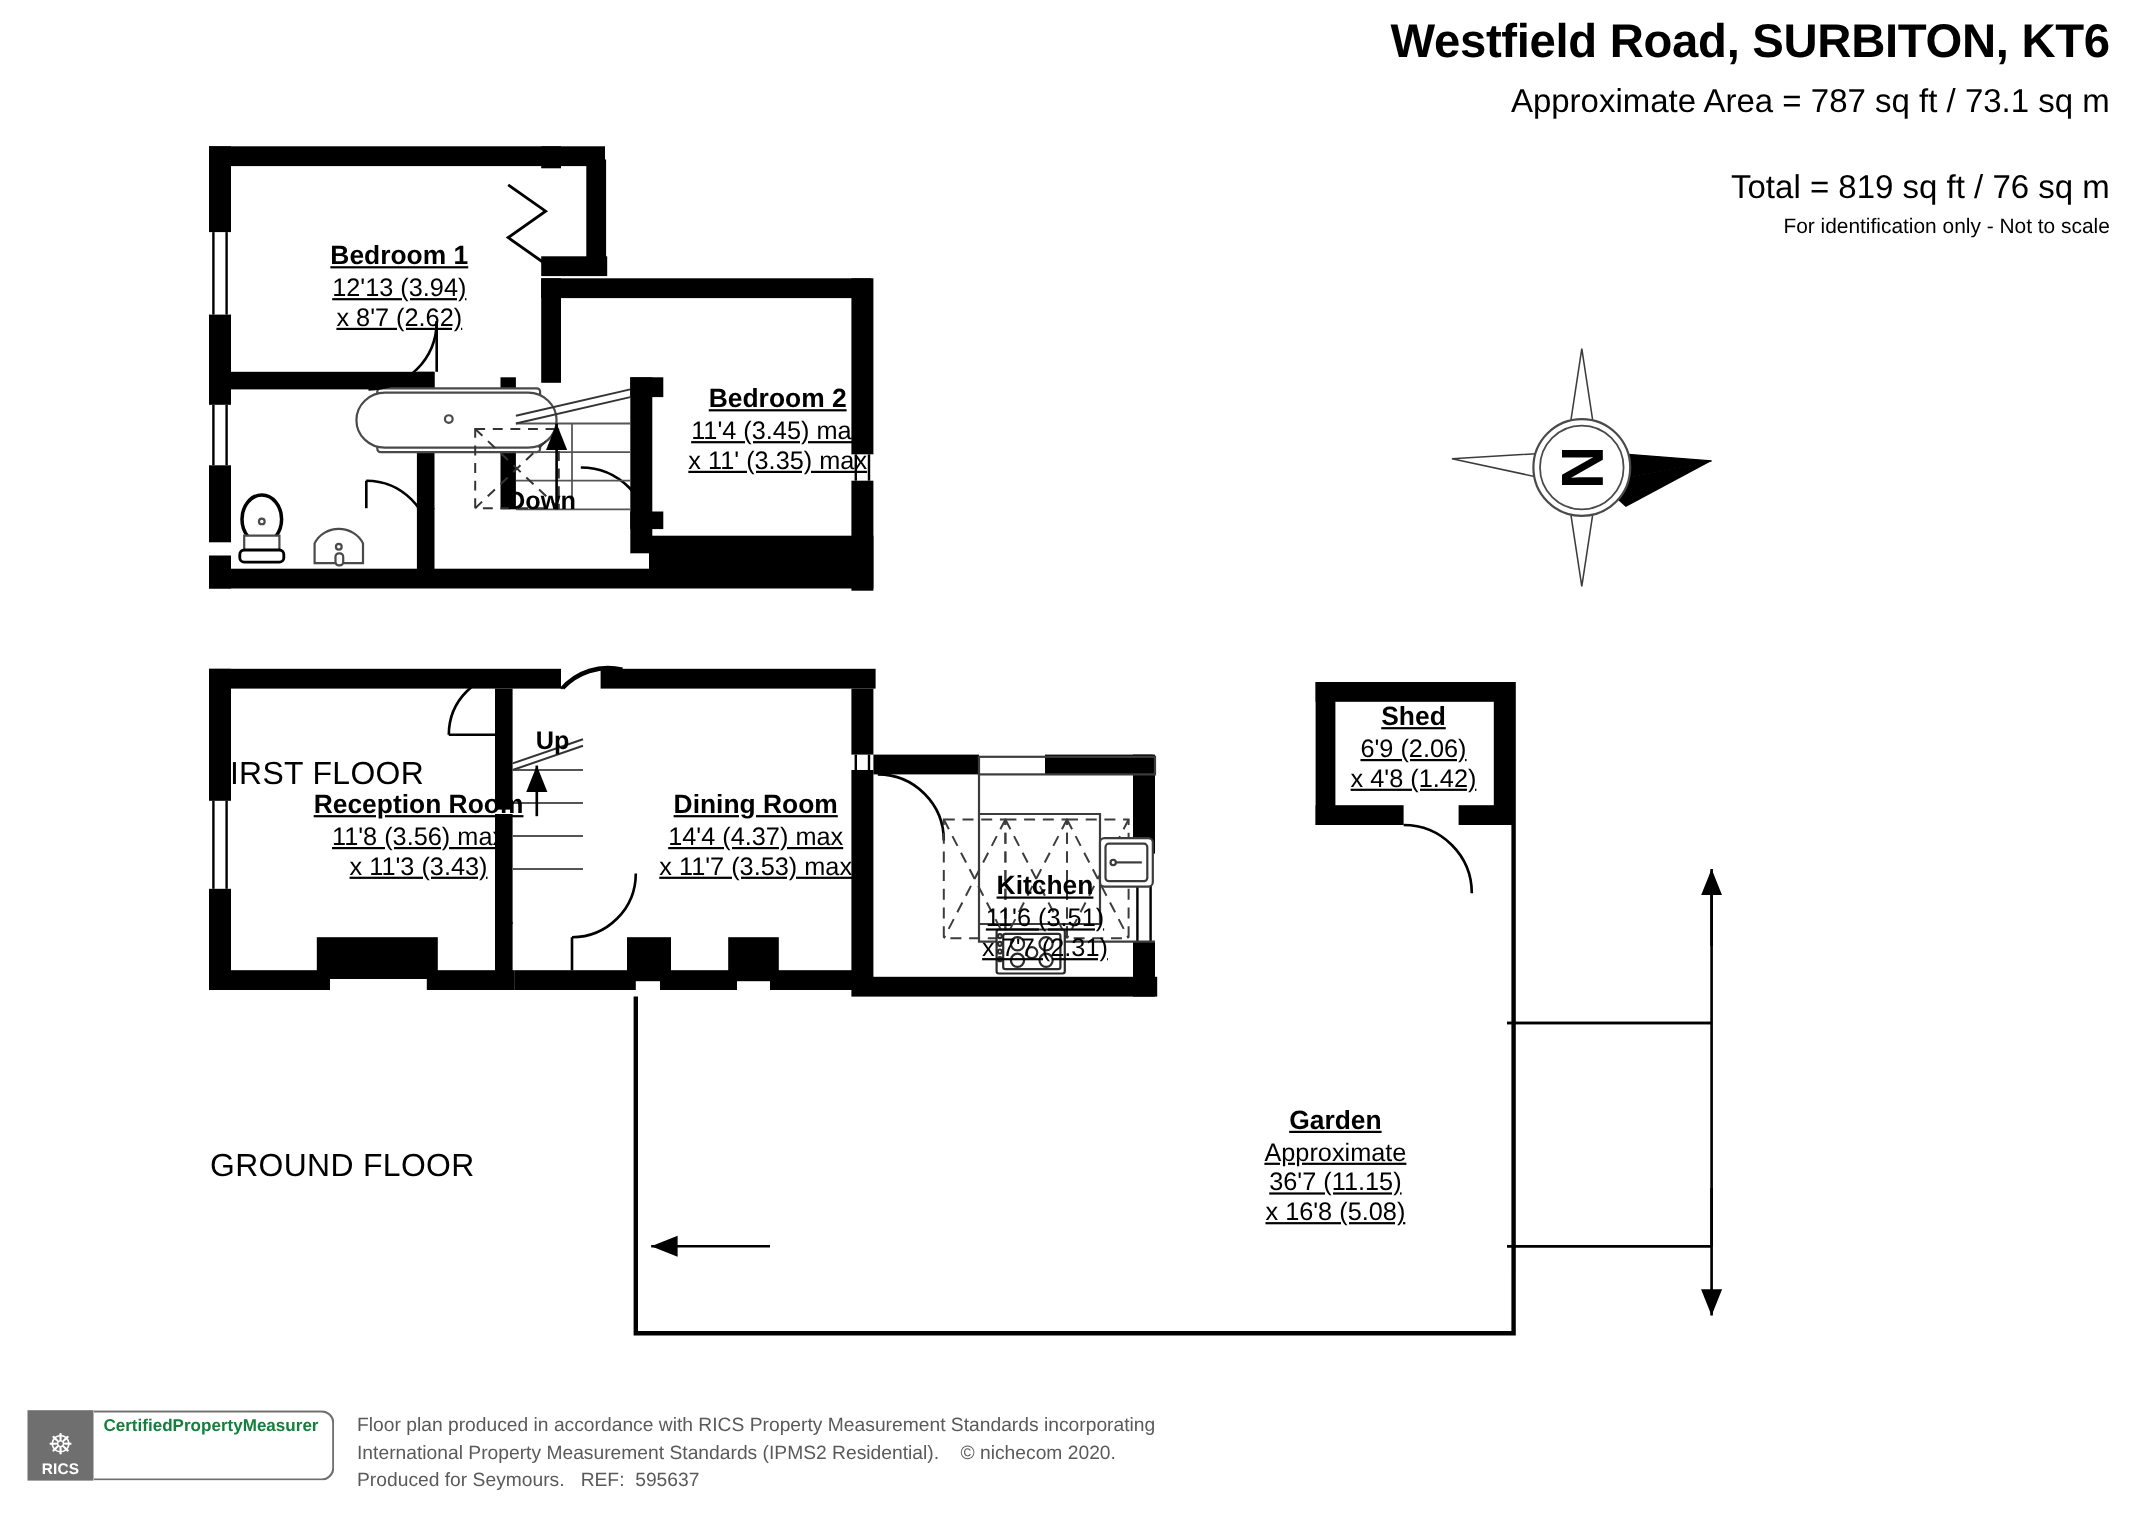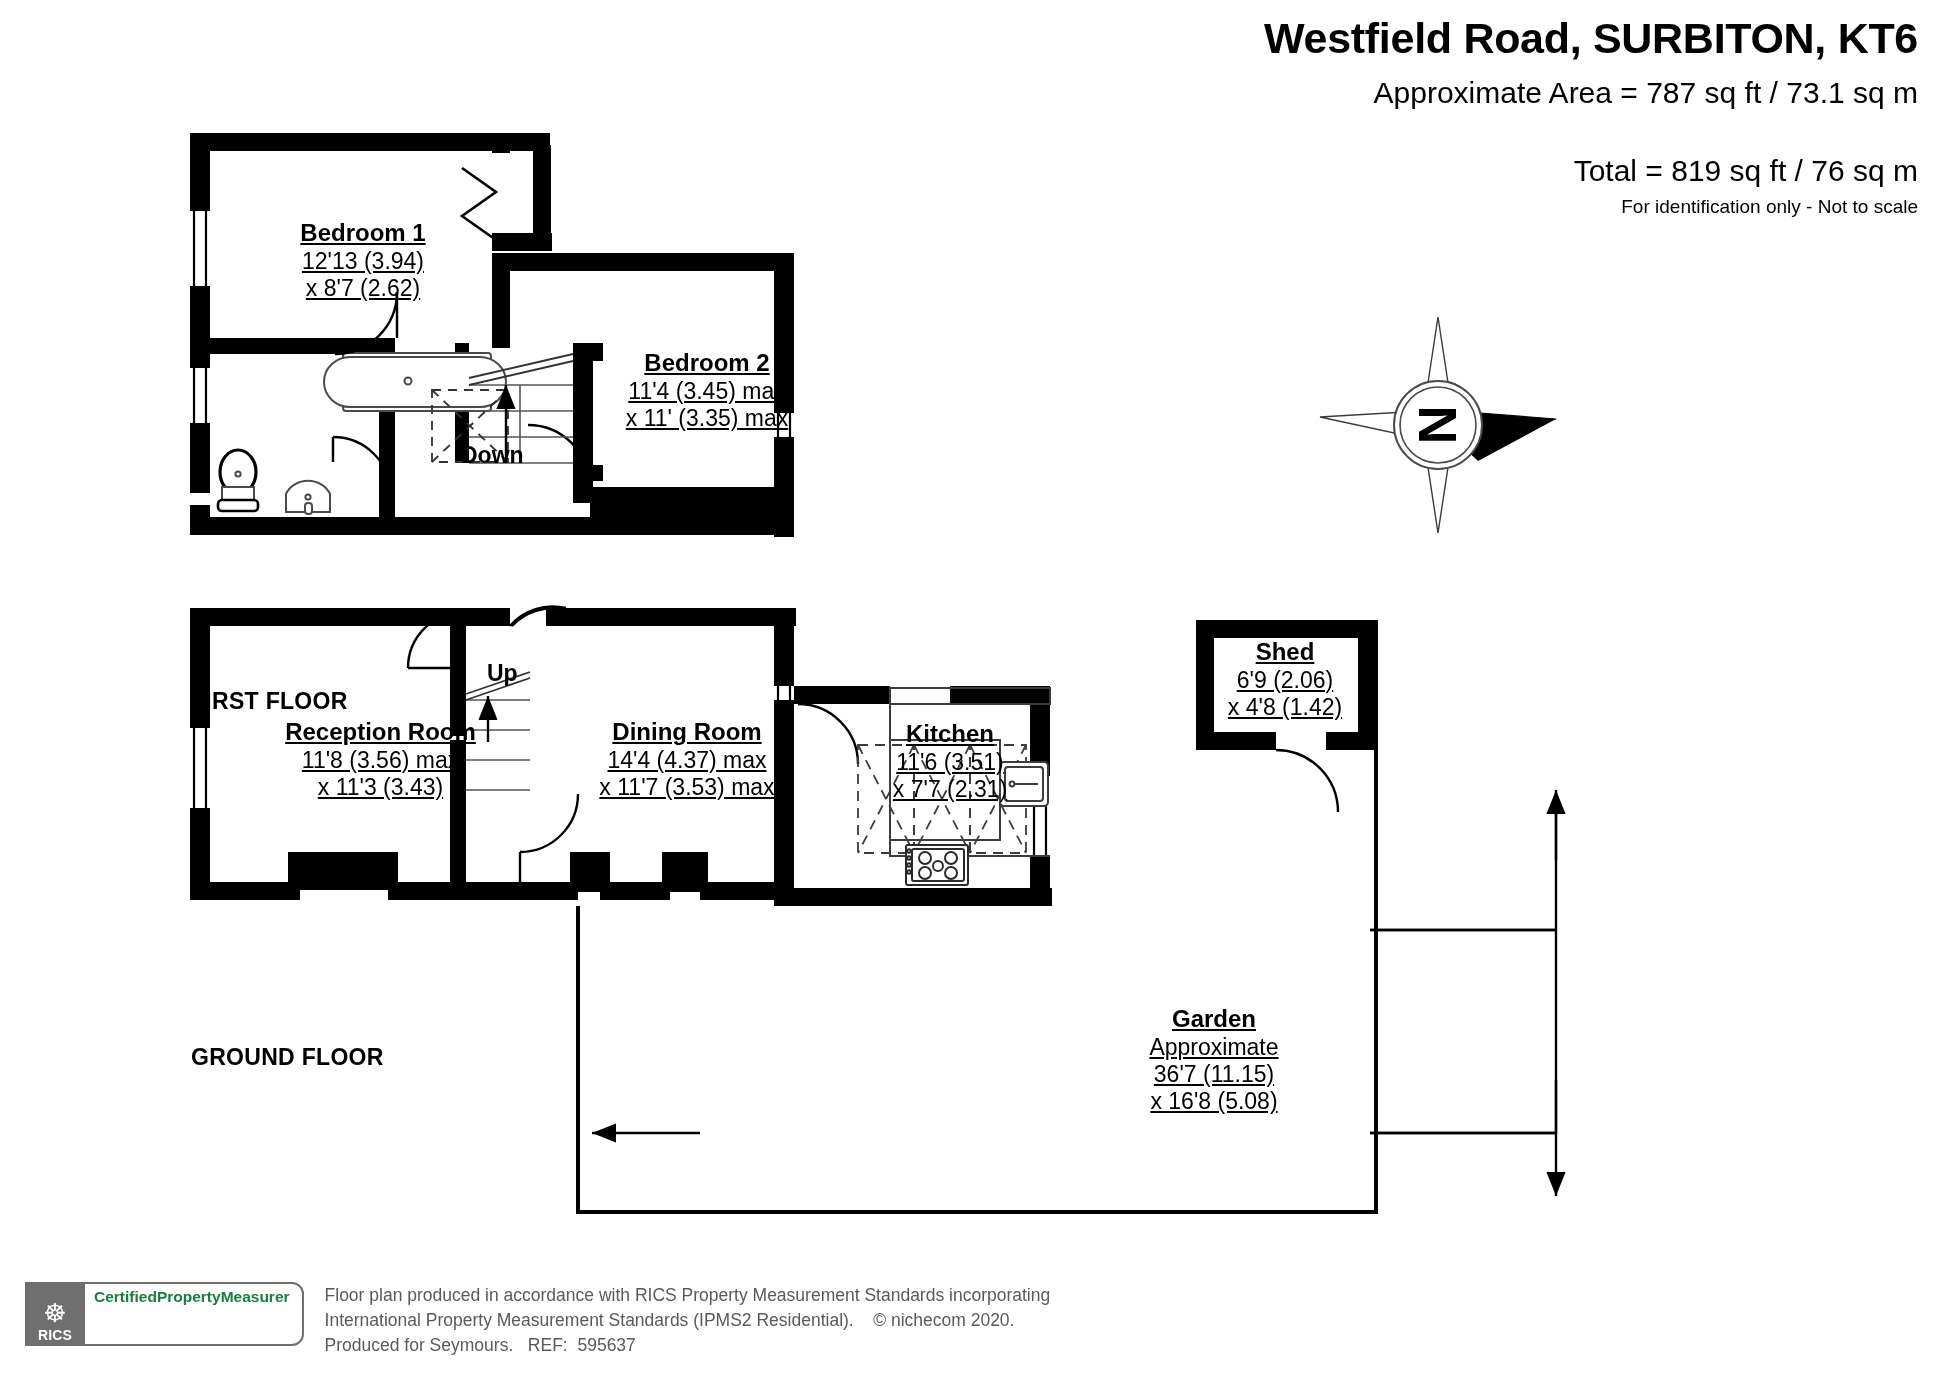--- a/index.html
+++ b/index.html
@@ -35,22 +35,22 @@
     letter-spacing: -0.3px;
     white-space: nowrap;
   }
   #header-area-1 { top: 76px; font-size: 30px; }
   #header-area-2 { top: 115px; font-size: 30px; }
   #header-area-3 { top: 154px; font-size: 30px; }
   #header-note   { top: 196px; font-size: 19px; }
 
   .floor-label {
     position: absolute;
-    font-size: 23px;
-    font-weight: bold;
+    font-size: 29px;
+    font-weight: normal;
     letter-spacing: 0.3px;
   }
   #first-floor-label  { left: 191px; top: 688px; }
   #ground-floor-label { left: 191px; top: 1044px; }
 
   .room {
     position: absolute;
     text-align: center;
     line-height: 1.19;
     white-space: nowrap;
@@ -430,21 +430,21 @@
     <span class="rdim">11'8 (3.56) max</span>
     <span class="rdim">x 11'3 (3.43)</span>
   </div>
 
   <div class="room" style="left:522px; top:718px; width:330px;">
     <span class="rname">Dining Room</span>
     <span class="rdim">14'4 (4.37) max</span>
     <span class="rdim">x 11'7 (3.53) max</span>
   </div>
 
-  <div class="room" style="left:845px; top:720px; width:210px;">
+  <div class="room" style="left:845px; top:792px; width:210px;">
     <span class="rname">Kitchen</span>
     <span class="rdim">11'6 (3.51)</span>
     <span class="rdim">x 7'7 (2.31)</span>
   </div>
 
   <div class="room" style="left:1180px; top:638px; width:210px;">
     <span class="rname">Shed</span>
     <span class="rdim">6'9 (2.06)</span>
     <span class="rdim">x 4'8 (1.42)</span>
   </div>

